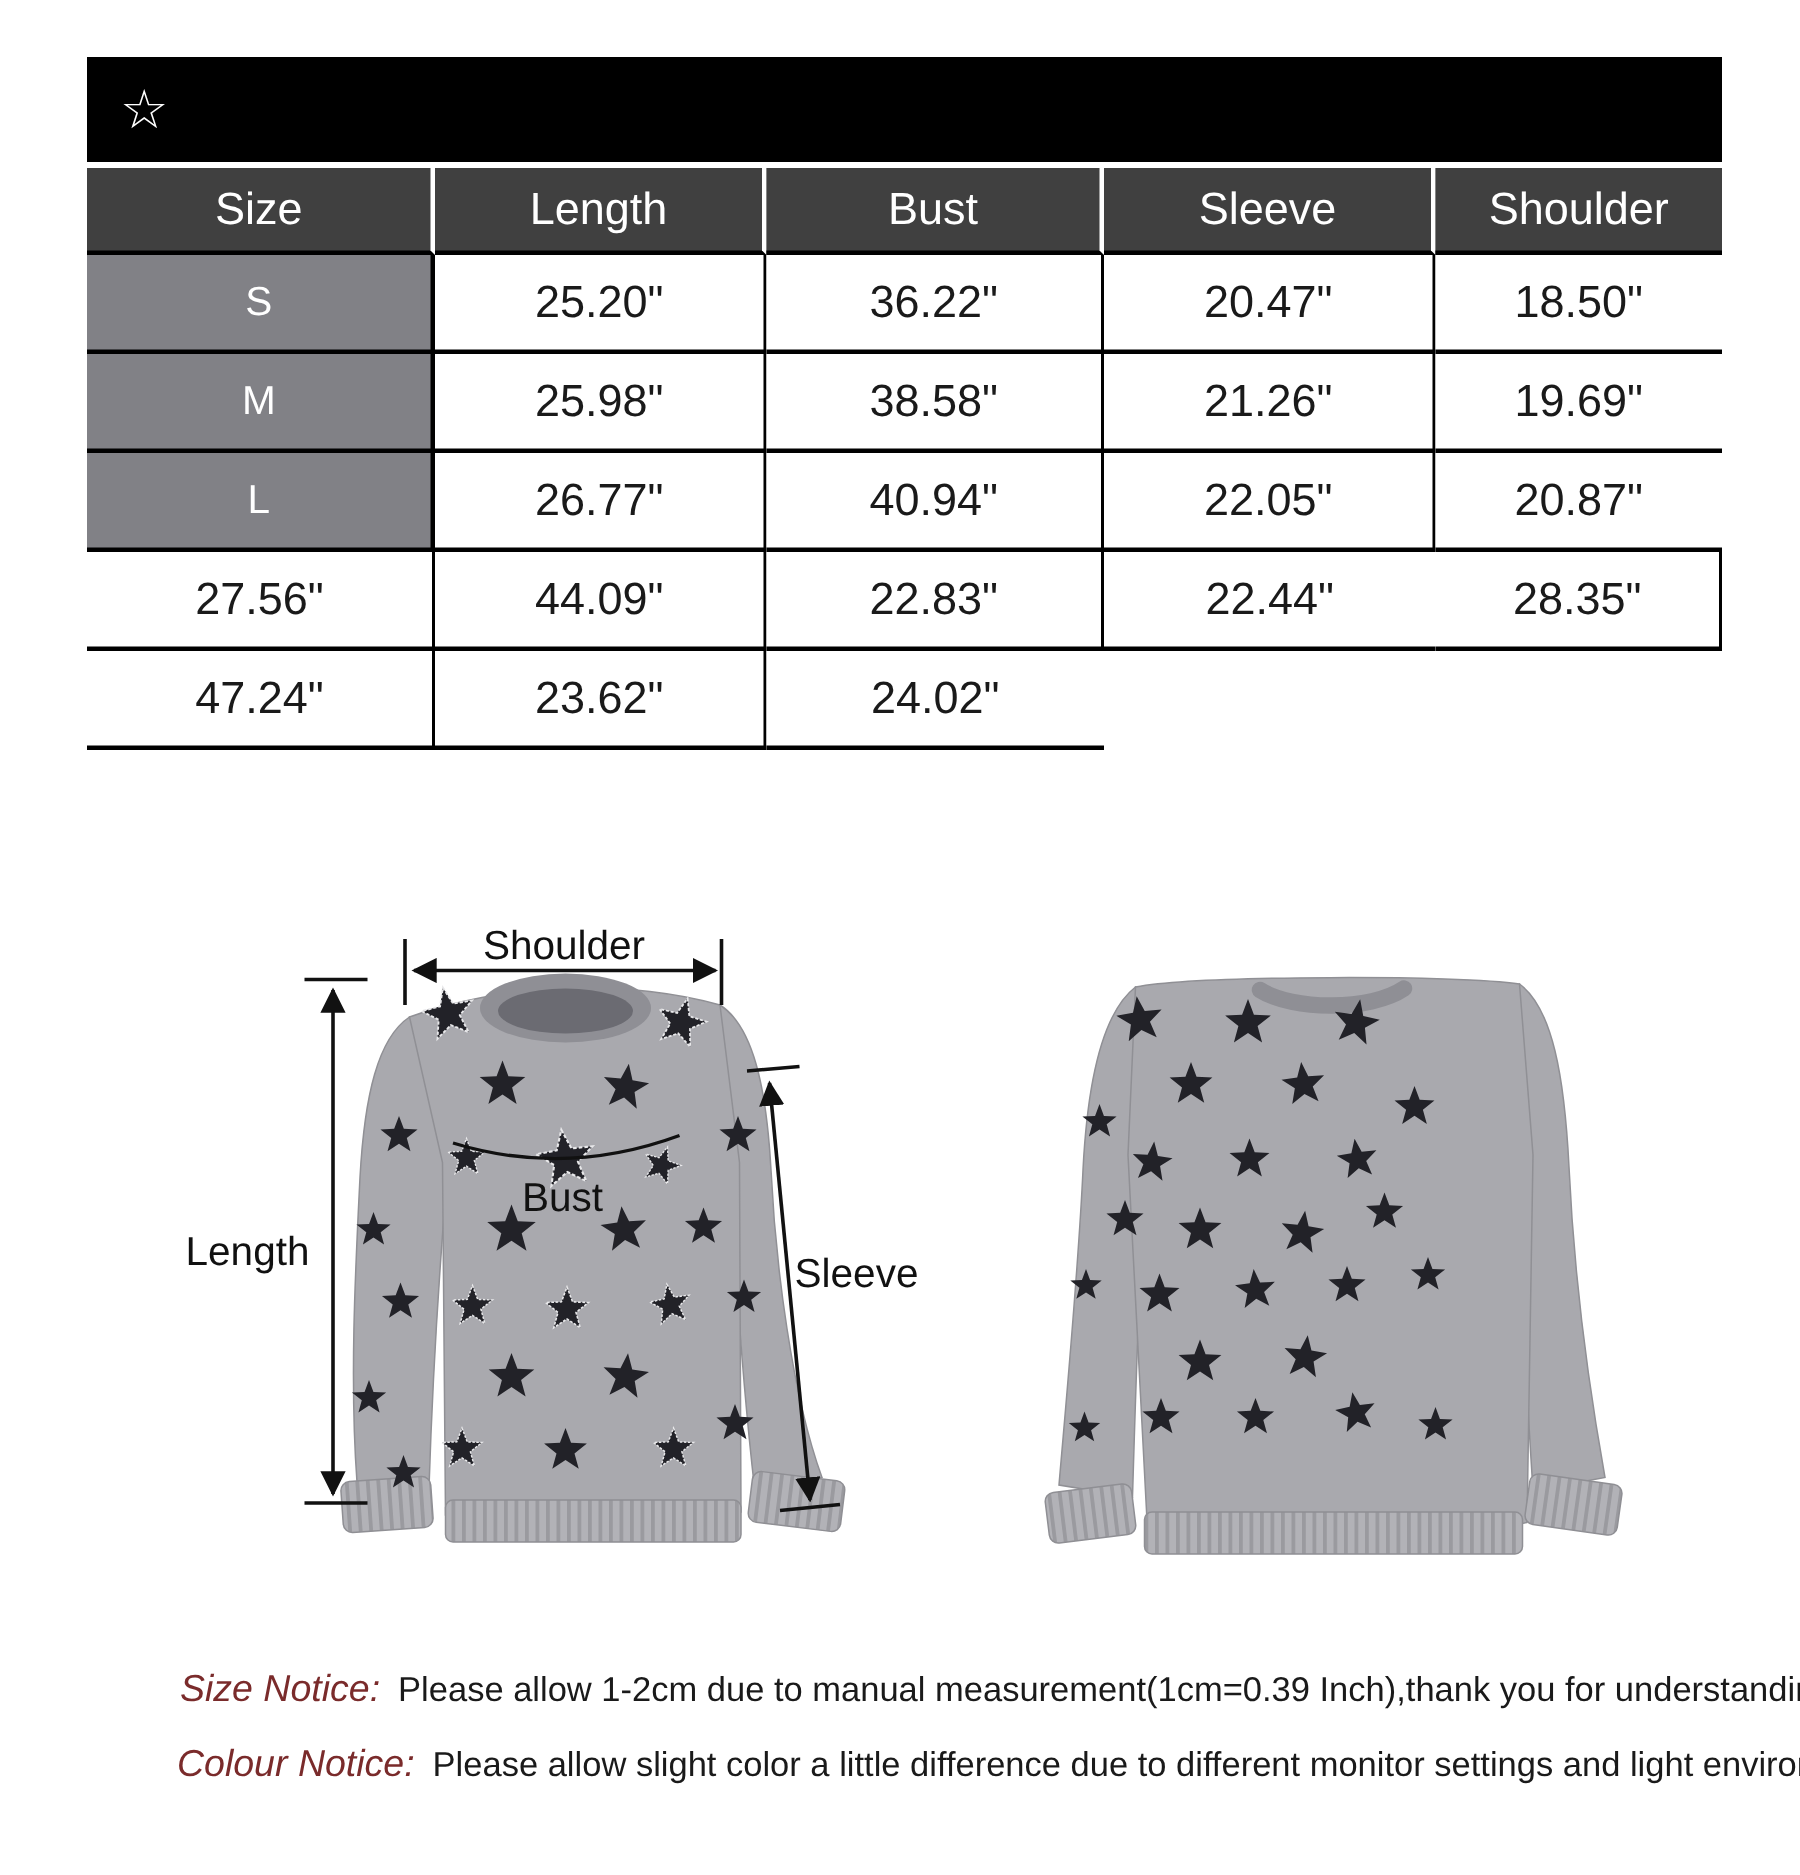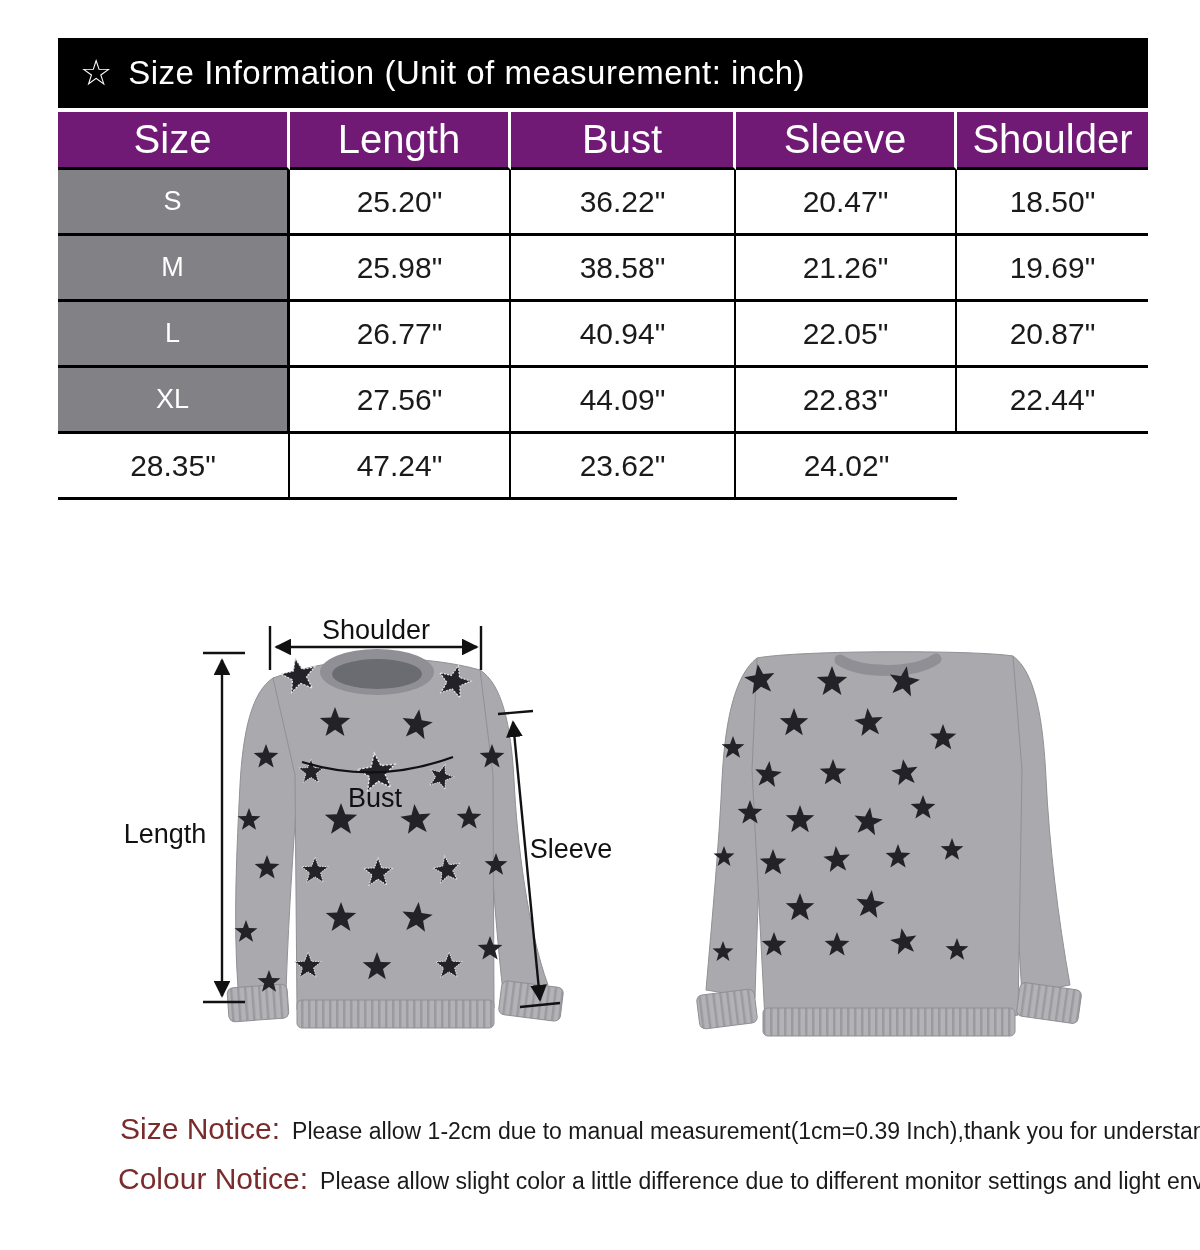--- a/index.html
+++ b/index.html
@@ -25,22 +25,22 @@
   
   .size-table {
     position: absolute; left: 58px; top: 112px;
     width: 1090px;
     display: grid;
     grid-template-columns: 232px 221px 225px 221px 191px;
     grid-template-rows: 58px repeat(5, 66px);
   }
   .cell { display: flex; align-items: center; justify-content: center; }
   .hc {
-    background: #701a75; color: #ffffff;
-    font-size: 40px;
+    background: #404040; color: #ffffff;
+    font-size: 30px;
     border-right: 3px solid #ffffff;
     border-bottom: 3px solid #000000;
   }
   .hc.last { border-right: none; }
   .sc {
     background: #818186; color: #ffffff;
     font-size: 27px;
     border-right: 3px solid #000000;
     border-bottom: 3px solid #000000;
   }
@@ -67,29 +67,28 @@
   .sw-panel { fill: #a9a9ae; stroke: #909095; stroke-width: 1; }
   .rib      { fill: url(#rib); stroke: #8f8f94; stroke-width: 1; }
   .star-s   { fill: #222228; }
   .star-o   { fill: #222228; stroke: #e8e8ea; stroke-width: 0.07; stroke-dasharray: 0.12 0.07; }
   .meas     { stroke: #111111; stroke-width: 2.4; fill: none; }
 
   
   .notice { position: absolute; white-space: nowrap; }
   .notice1 { left: 120px; top: 1112px; }
   .notice2 { left: 118px; top: 1162px; }
-  .notice .nlabel { color: #7a2b2b; font-size: 30px; margin-right: 12px; }
+  .notice .nlabel { color: #7a2b2b; font-size: 25px; margin-right: 12px; font-style: italic; }
   .notice .ntext  { color: #1a1a1a; font-size: 23px; }
 </style>
 </head>
 <body>
 
 <div class="titlebar">
   <span class="star">☆</span>
-  <span class="ttl">Size Information  (Unit of measurement: inch)</span>
 </div>
 
 <div class="size-table">
   <div class="cell hc">Size</div>
   <div class="cell hc">Length</div>
   <div class="cell hc">Bust</div>
   <div class="cell hc">Sleeve</div>
   <div class="cell hc last">Shoulder</div>
 
   <div class="cell sc">S</div>
@@ -103,21 +102,20 @@
   <div class="cell dc">38.58"</div>
   <div class="cell dc">21.26"</div>
   <div class="cell dc last">19.69"</div>
 
   <div class="cell sc">L</div>
   <div class="cell dc">26.77"</div>
   <div class="cell dc">40.94"</div>
   <div class="cell dc">22.05"</div>
   <div class="cell dc last">20.87"</div>
 
-  <div class="cell sc">XL</div>
   <div class="cell dc">27.56"</div>
   <div class="cell dc">44.09"</div>
   <div class="cell dc">22.83"</div>
   <div class="cell dc last">22.44"</div>
 
   <div class="cell dc">28.35"</div>
   <div class="cell dc">47.24"</div>
   <div class="cell dc">23.62"</div>
   <div class="cell dc last">24.02"</div>
 </div>

